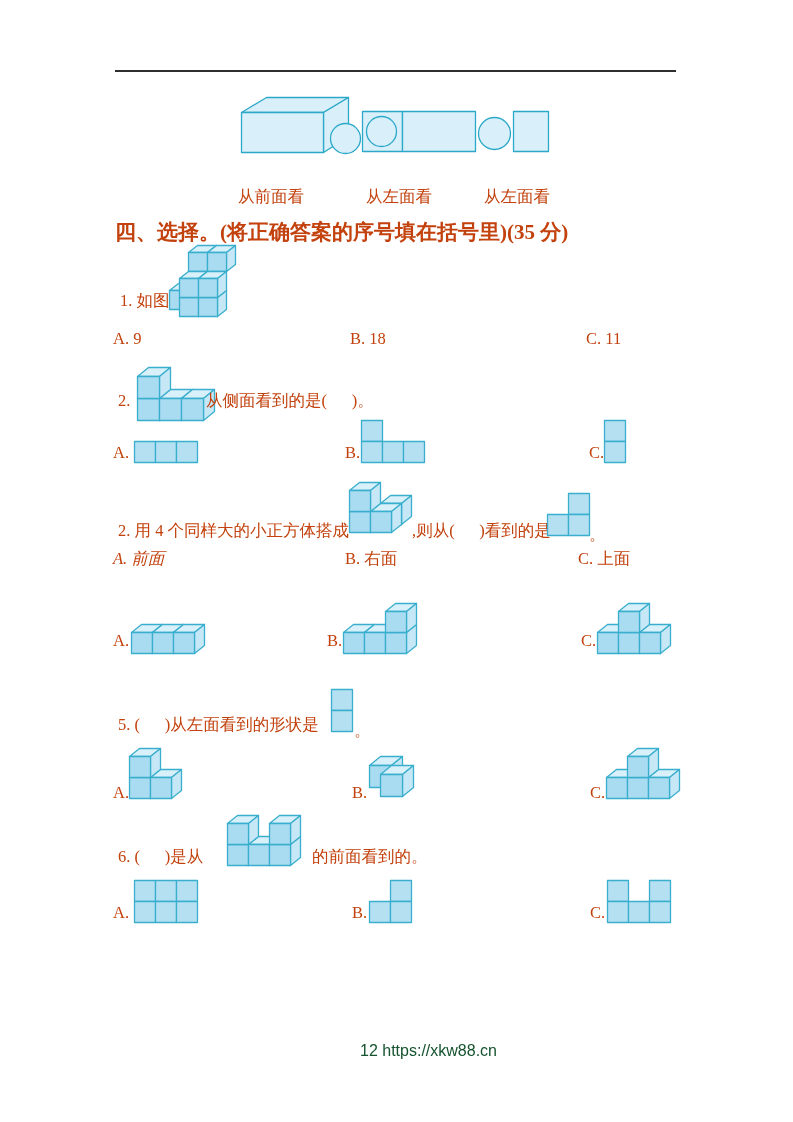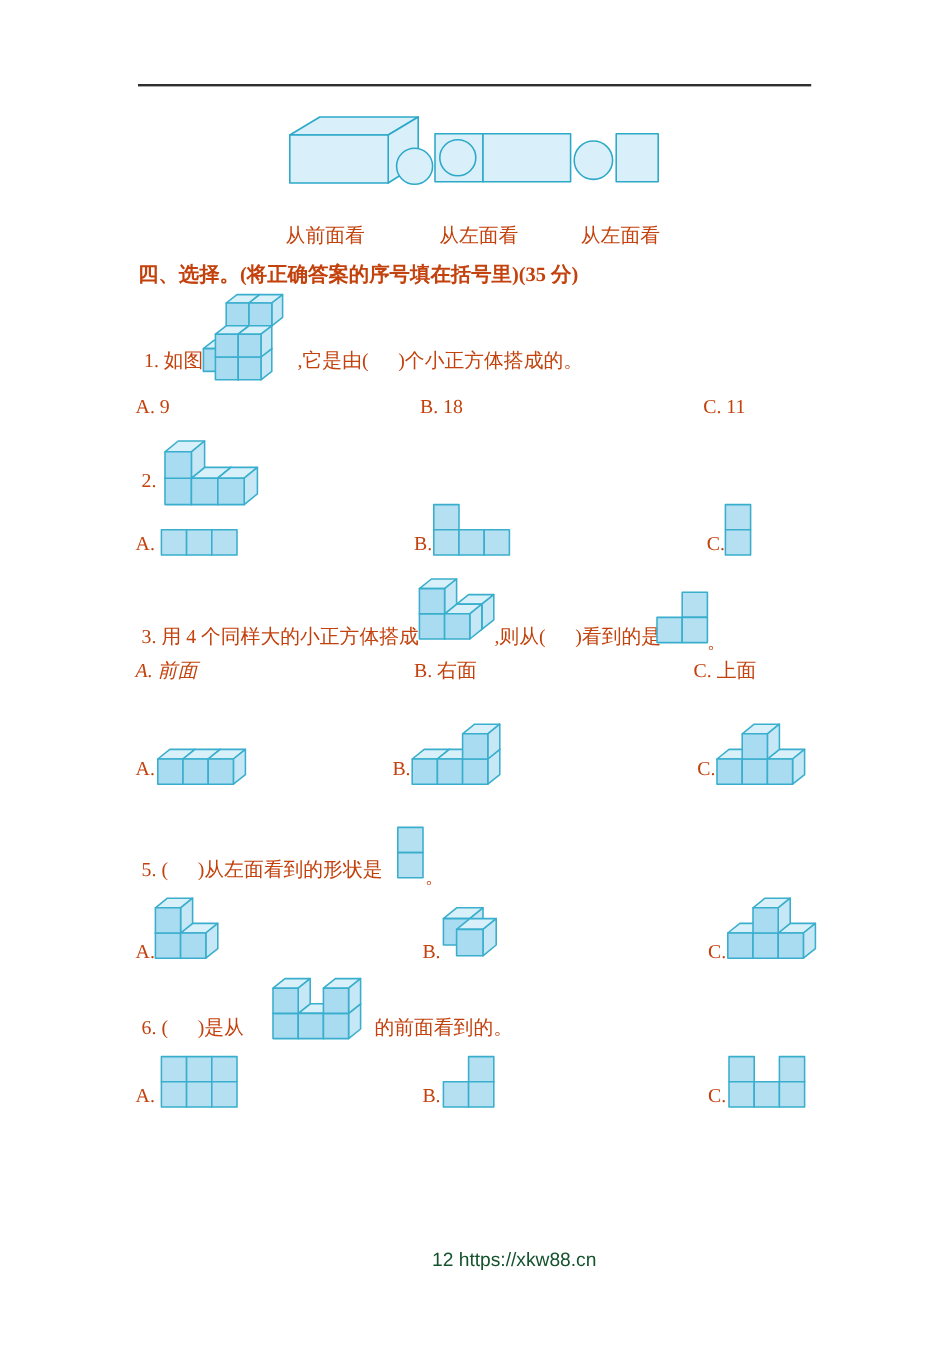--- a/index.html
+++ b/index.html
@@ -1,18 +1,18 @@
 <!DOCTYPE html>
 <html><head>
 <meta charset="utf-8">
 <style>
   html,body{margin:0;padding:0;background:#ffffff;}
   #page{position:relative;width:793px;height:1122px;background:#ffffff;overflow:hidden;}
   .t{position:absolute;font:16.5px/1.35 "Liberation Serif","DejaVu Serif",serif;color:#c2410c;white-space:pre;}
-  .hdr{font-weight:bold;font-size:17px;}
+  .hdr{font-weight:bold;font-size:21px;}
   .optletter{font-family:"Liberation Serif","DejaVu Serif",serif;}
   .fig{position:absolute;}
   .rule{position:absolute;left:115px;top:70px;width:561px;height:2px;background:#2e2e2e;}
   .footer{position:absolute;left:0;width:793px;top:1042px;text-align:center;
           font:16px "Liberation Sans","DejaVu Sans",sans-serif;color:#14532d;padding-left:32px;}
   svg{display:block;overflow:visible;}
 </style>
 </head>
 <body>
 
@@ -59,21 +59,20 @@
         <polygon points="38,-19 47,-26 47,-7 38,0" fill="#c6e8f6" stroke="#3aaecd" stroke-width="1.3" stroke-linejoin="round"></polygon>
         <rect x="19" y="-19" width="19" height="19" fill="#a9dbf1" stroke="#3aaecd" stroke-width="1.3" stroke-linejoin="round"></rect>
         <polygon points="0,-38 9,-45 28,-45 19,-38" fill="#d8f0fa" stroke="#3aaecd" stroke-width="1.3" stroke-linejoin="round"></polygon>
         <polygon points="19,-38 28,-45 28,-26 19,-19" fill="#c6e8f6" stroke="#3aaecd" stroke-width="1.3" stroke-linejoin="round"></polygon>
         <rect x="0" y="-38" width="19" height="19" fill="#a9dbf1" stroke="#3aaecd" stroke-width="1.3" stroke-linejoin="round"></rect>
         <polygon points="19,-38 28,-45 47,-45 38,-38" fill="#d8f0fa" stroke="#3aaecd" stroke-width="1.3" stroke-linejoin="round"></polygon>
         <polygon points="38,-38 47,-45 47,-26 38,-19" fill="#c6e8f6" stroke="#3aaecd" stroke-width="1.3" stroke-linejoin="round"></polygon>
         <rect x="19" y="-38" width="19" height="19" fill="#a9dbf1" stroke="#3aaecd" stroke-width="1.3" stroke-linejoin="round"></rect>
       </svg>
     </div>
-  <div class="t" style="left:248px;top:290px;">,它是由(      )个小正方体搭成的。</div>
   <div class="t optletter" style="left:113px;top:328px;">A. 9</div>
   <div class="t optletter" style="left:350px;top:328px;">B. 18</div>
   <div class="t optletter" style="left:586px;top:328px;text-align:right;">C. 11</div>
 
   <div class="t" style="left:118px;top:390px;">2.</div>
   <div class="fig" style="left:136px;top:366px;">
       <svg width="80" height="56" viewBox="-1.5 -54.5 80 56">
         <polygon points="0,-22 11,-31 33,-31 22,-22" fill="#d8f0fa" stroke="#3aaecd" stroke-width="1.3" stroke-linejoin="round"></polygon>
         <polygon points="22,-22 33,-31 33,-9 22,0" fill="#c6e8f6" stroke="#3aaecd" stroke-width="1.3" stroke-linejoin="round"></polygon>
         <rect x="0" y="-22" width="22" height="22" fill="#a9dbf1" stroke="#3aaecd" stroke-width="1.3" stroke-linejoin="round"></rect>
@@ -81,20 +80,21 @@
         <polygon points="44,-22 55,-31 55,-9 44,0" fill="#c6e8f6" stroke="#3aaecd" stroke-width="1.3" stroke-linejoin="round"></polygon>
         <rect x="22" y="-22" width="22" height="22" fill="#a9dbf1" stroke="#3aaecd" stroke-width="1.3" stroke-linejoin="round"></rect>
         <polygon points="44,-22 55,-31 77,-31 66,-22" fill="#d8f0fa" stroke="#3aaecd" stroke-width="1.3" stroke-linejoin="round"></polygon>
         <polygon points="66,-22 77,-31 77,-9 66,0" fill="#c6e8f6" stroke="#3aaecd" stroke-width="1.3" stroke-linejoin="round"></polygon>
         <rect x="44" y="-22" width="22" height="22" fill="#a9dbf1" stroke="#3aaecd" stroke-width="1.3" stroke-linejoin="round"></rect>
         <polygon points="0,-44 11,-53 33,-53 22,-44" fill="#d8f0fa" stroke="#3aaecd" stroke-width="1.3" stroke-linejoin="round"></polygon>
         <polygon points="22,-44 33,-53 33,-31 22,-22" fill="#c6e8f6" stroke="#3aaecd" stroke-width="1.3" stroke-linejoin="round"></polygon>
         <rect x="0" y="-44" width="22" height="22" fill="#a9dbf1" stroke="#3aaecd" stroke-width="1.3" stroke-linejoin="round"></rect>
       </svg>
     </div>
+  <div class="t" style="left:206px;top:390px;">从侧面看到的是(      )。</div>
   <div class="t optletter" style="left:113px;top:442px;">A.</div>
   <div class="fig" style="left:133px;top:440px;">
       <svg width="66" height="24" viewBox="-1.5 -1.5 66 24">
         <rect x="0" y="0" width="21" height="21" fill="#b5e0f2" stroke="#3aaecd" stroke-width="1.3" stroke-linejoin="round"></rect>
         <rect x="21" y="0" width="21" height="21" fill="#b5e0f2" stroke="#3aaecd" stroke-width="1.3" stroke-linejoin="round"></rect>
         <rect x="42" y="0" width="21" height="21" fill="#b5e0f2" stroke="#3aaecd" stroke-width="1.3" stroke-linejoin="round"></rect>
       </svg>
     </div>
   <div class="t optletter" style="left:345px;top:442px;">B.</div>
   <div class="fig" style="left:360px;top:419px;">
@@ -106,21 +106,21 @@
       </svg>
     </div>
   <div class="t optletter" style="left:589px;top:442px;">C.</div>
   <div class="fig" style="left:603px;top:419px;">
       <svg width="24" height="45" viewBox="-1.5 -1.5 24 45">
         <rect x="0" y="0" width="21" height="21" fill="#b5e0f2" stroke="#3aaecd" stroke-width="1.3" stroke-linejoin="round"></rect>
         <rect x="0" y="21" width="21" height="21" fill="#b5e0f2" stroke="#3aaecd" stroke-width="1.3" stroke-linejoin="round"></rect>
       </svg>
     </div>
 
-  <div class="t" style="left:118px;top:520px;">3. 用 4 个同样大的小正方体搭成</div>
+  <div class="t" style="left:118px;top:520px;">2. 用 4 个同样大的小正方体搭成</div>
   <div class="fig" style="left:348px;top:481px;">
       <svg width="65" height="53" viewBox="-1.5 -51.5 65 53">
         <polygon points="31,-29 41,-37 62,-37 52,-29" fill="#d8f0fa" stroke="#3aaecd" stroke-width="1.3" stroke-linejoin="round"></polygon>
         <polygon points="52,-29 62,-37 62,-16 52,-8" fill="#c6e8f6" stroke="#3aaecd" stroke-width="1.3" stroke-linejoin="round"></polygon>
         <rect x="31" y="-29" width="21" height="21" fill="#a9dbf1" stroke="#3aaecd" stroke-width="1.3" stroke-linejoin="round"></rect>
         <polygon points="0,-21 10,-29 31,-29 21,-21" fill="#d8f0fa" stroke="#3aaecd" stroke-width="1.3" stroke-linejoin="round"></polygon>
         <polygon points="21,-21 31,-29 31,-8 21,0" fill="#c6e8f6" stroke="#3aaecd" stroke-width="1.3" stroke-linejoin="round"></polygon>
         <rect x="0" y="-21" width="21" height="21" fill="#a9dbf1" stroke="#3aaecd" stroke-width="1.3" stroke-linejoin="round"></rect>
         <polygon points="21,-21 31,-29 52,-29 42,-21" fill="#d8f0fa" stroke="#3aaecd" stroke-width="1.3" stroke-linejoin="round"></polygon>
         <polygon points="42,-21 52,-29 52,-8 42,0" fill="#c6e8f6" stroke="#3aaecd" stroke-width="1.3" stroke-linejoin="round"></polygon>

